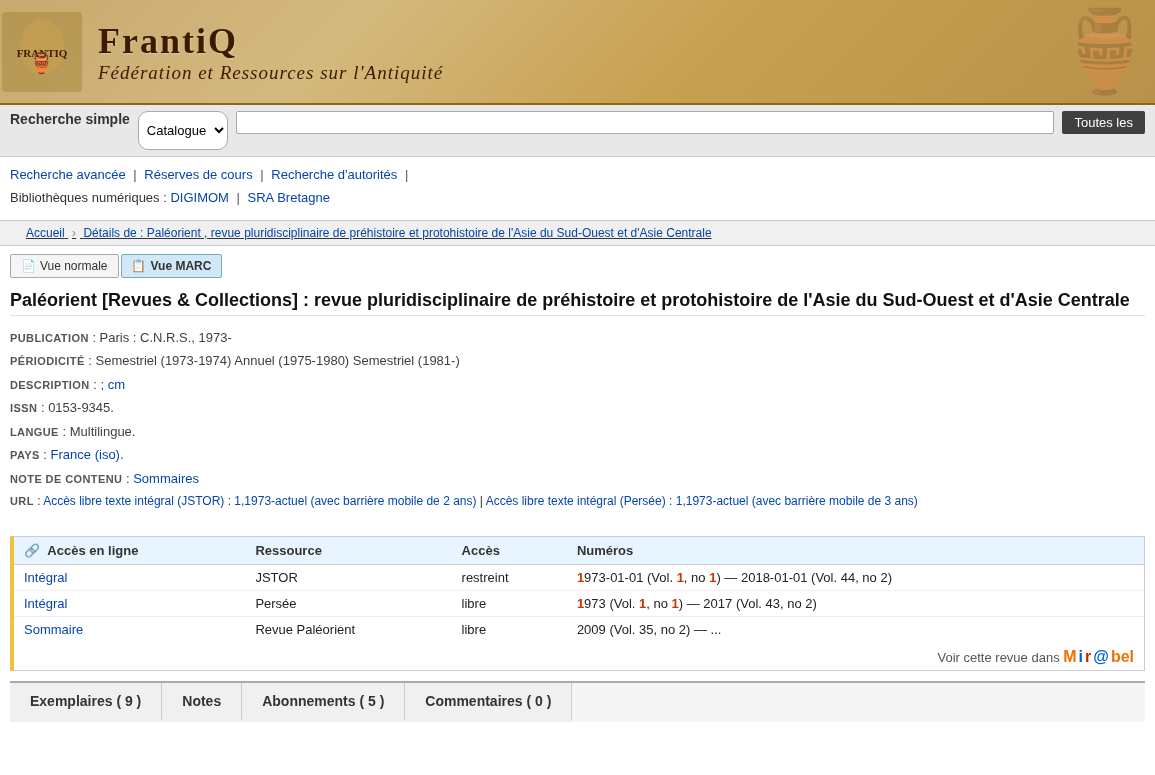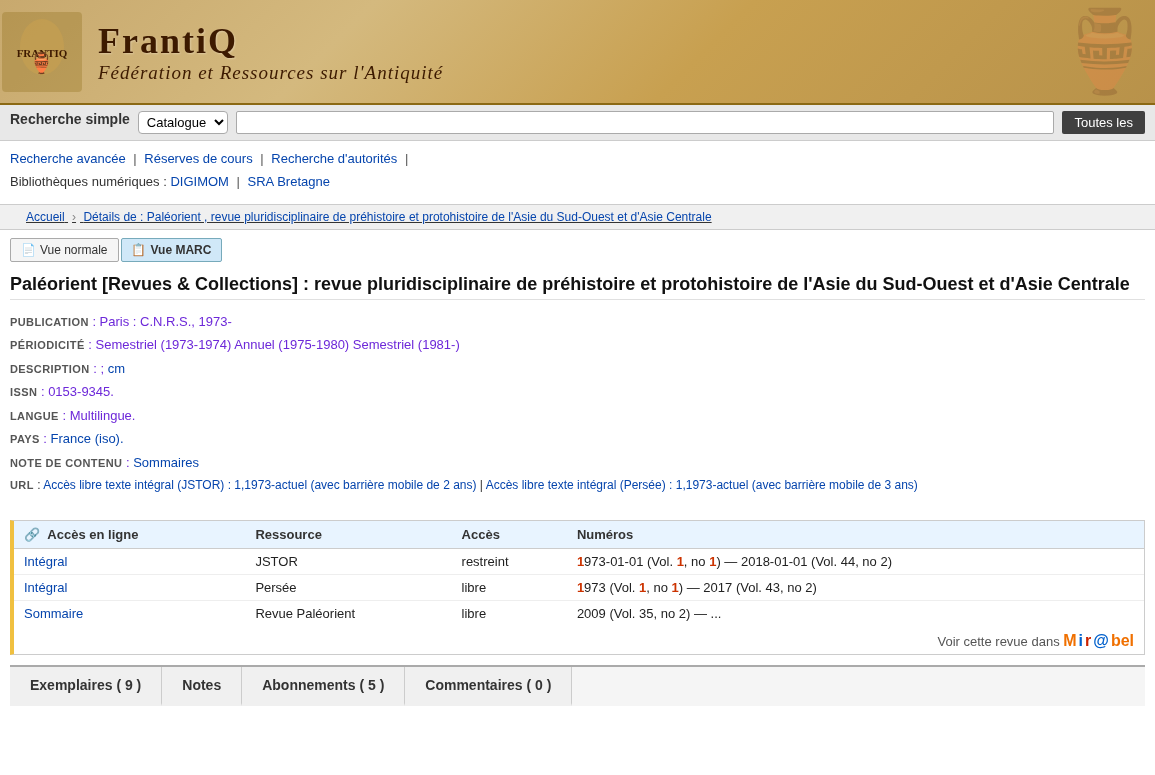--- a/index.html
+++ b/index.html
@@ -67,23 +67,23 @@
     }
     .search-label {
       font-weight: bold;
       font-size: 14px;
       color: #333;
       white-space: nowrap;
     }
     .search-select {
       border: 1px solid #aaa;
       background: #fff;
-      padding: 2px 4px;
-      font-size: 13px;
-      border-radius: 4px;
+      padding: 10px 4px;
+      font-size: 13px;
+      border-radius: 10px;
     }
     .search-input {
       flex: 1;
       border: 1px solid #aaa;
       padding: 3px 6px;
       font-size: 13px;
       border-radius: 2px;
       max-width: 820px;
     }
     .search-button {
@@ -170,21 +170,21 @@
       font-size: 13px;
       line-height: 1.5;
     }
     .meta-label {
       font-weight: bold;
       font-size: 11px;
       color: #555;
       text-transform: uppercase;
       letter-spacing: 0.5px;
     }
-    .meta-value { color: #6d28d9; }
+    .meta-value { color: #404040; }
     .meta-link { color: #0645ad; text-decoration: none; }
     .online-table {
       width: 100%;
       border-collapse: collapse;
       font-size: 13px;
     }
     .online-table thead tr {
       background: #e8f4ff;
     }
     .online-table thead th {

